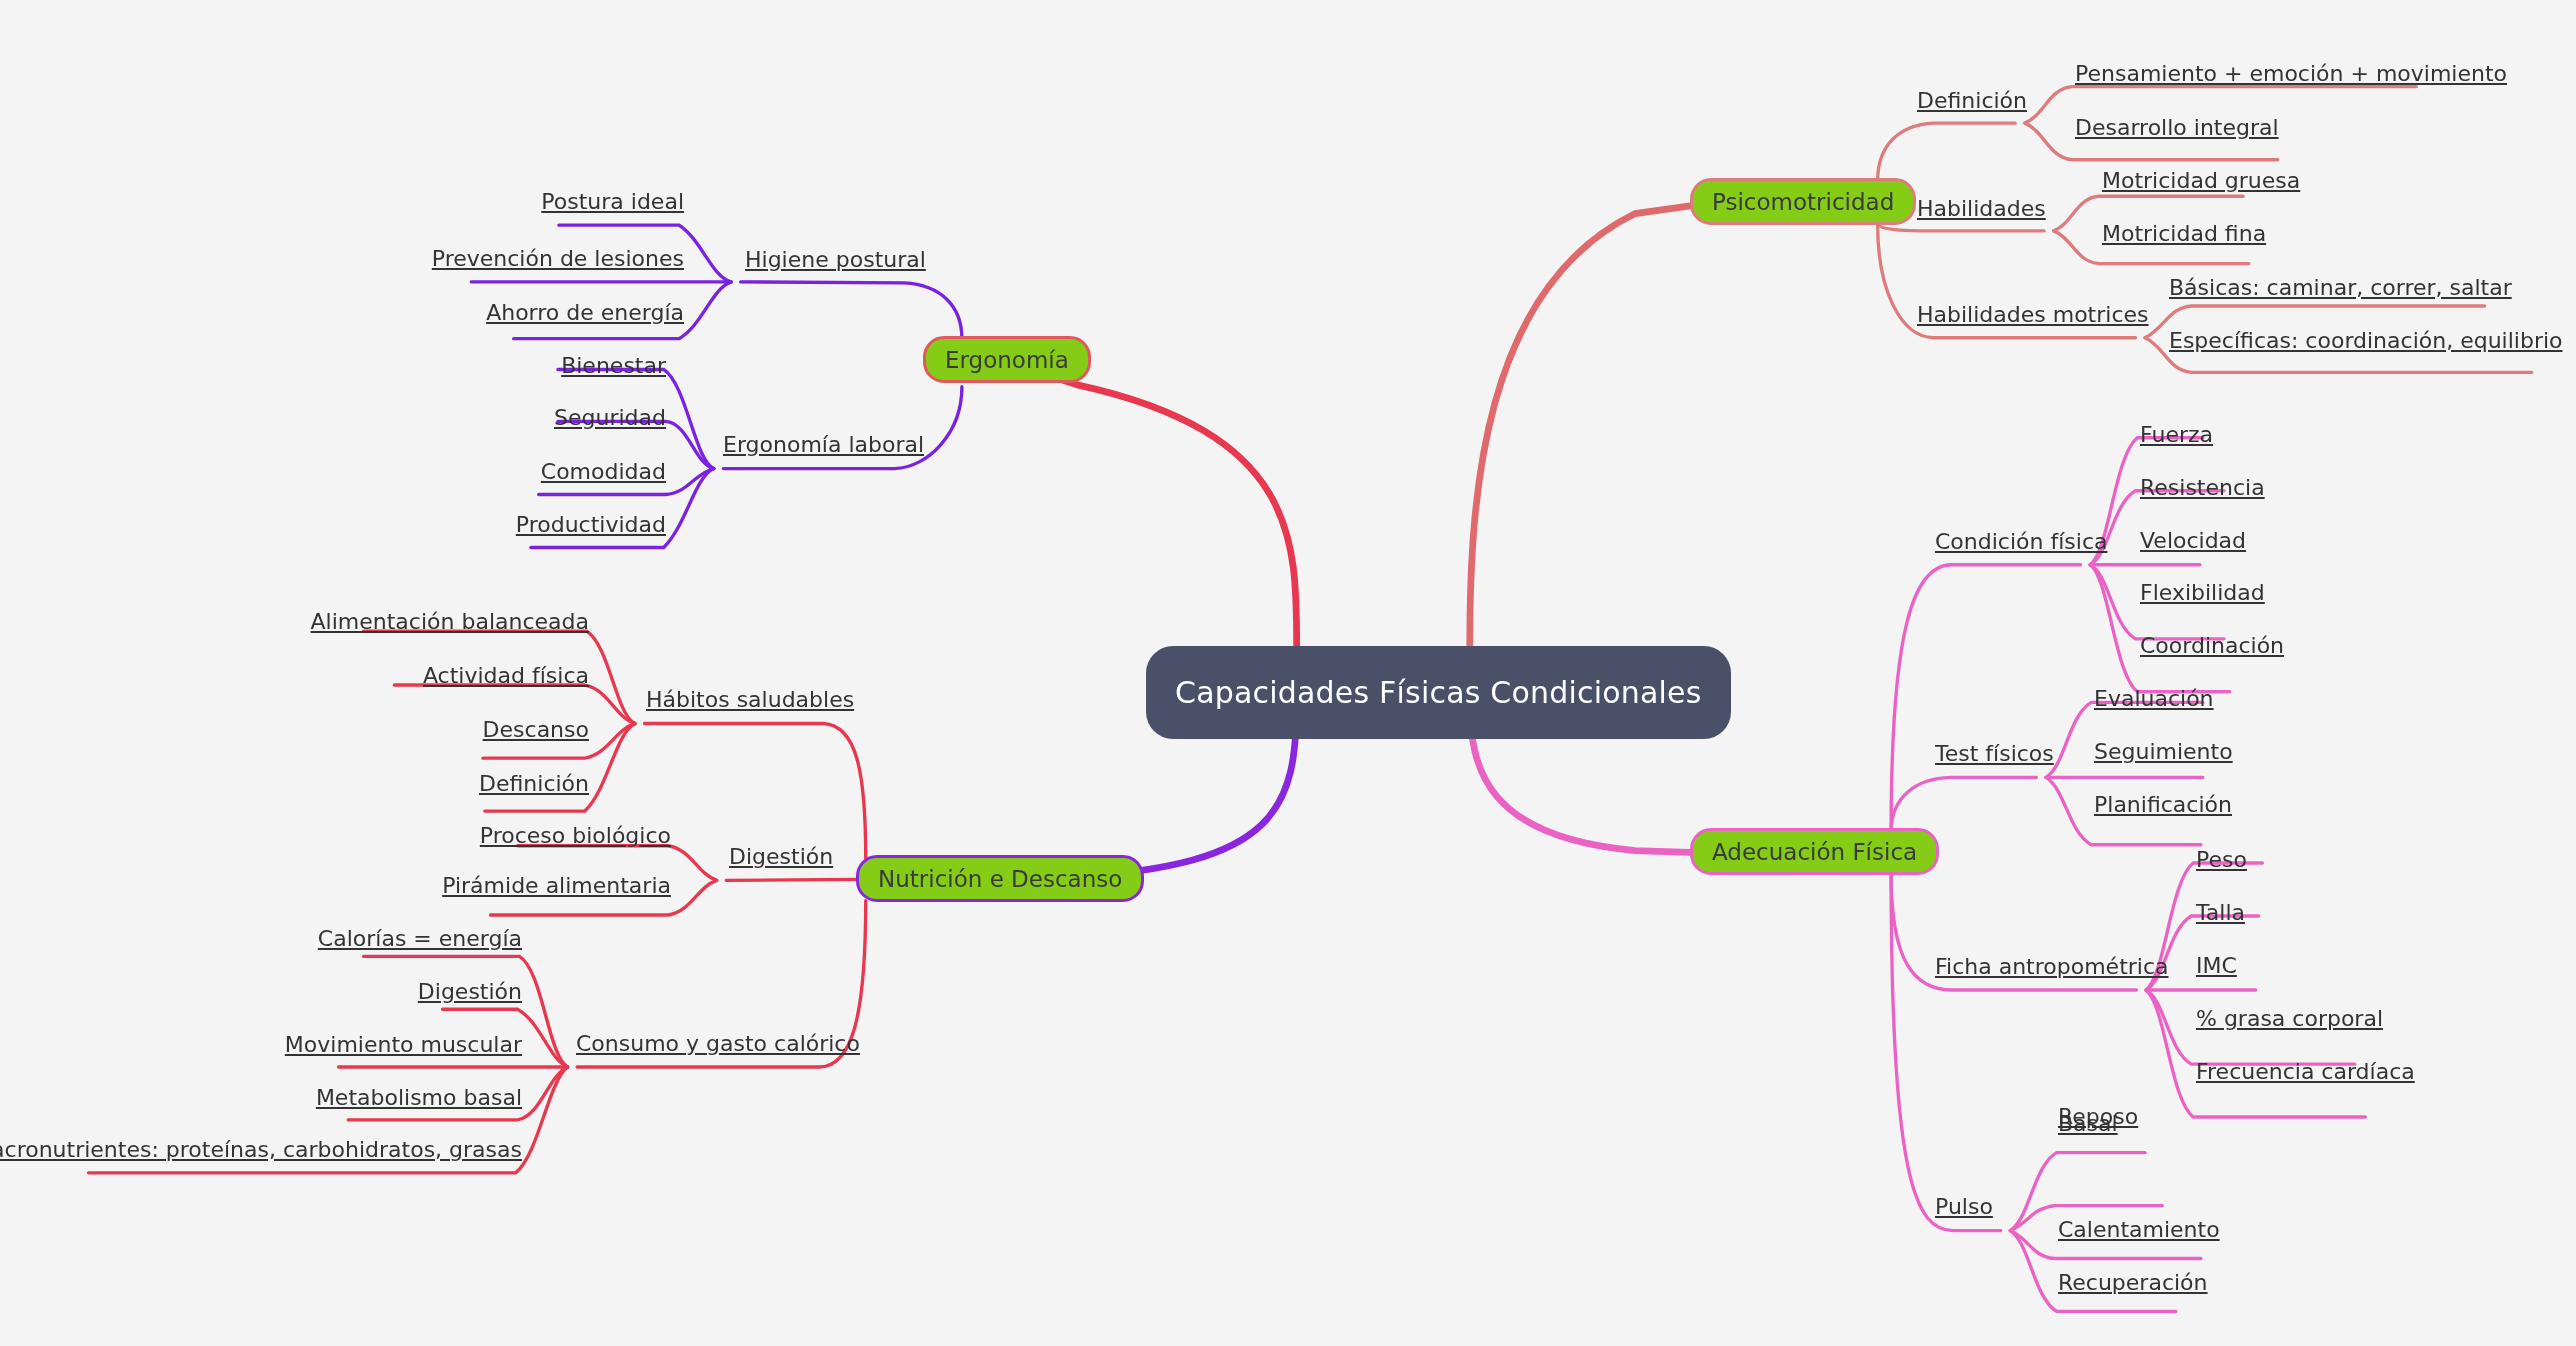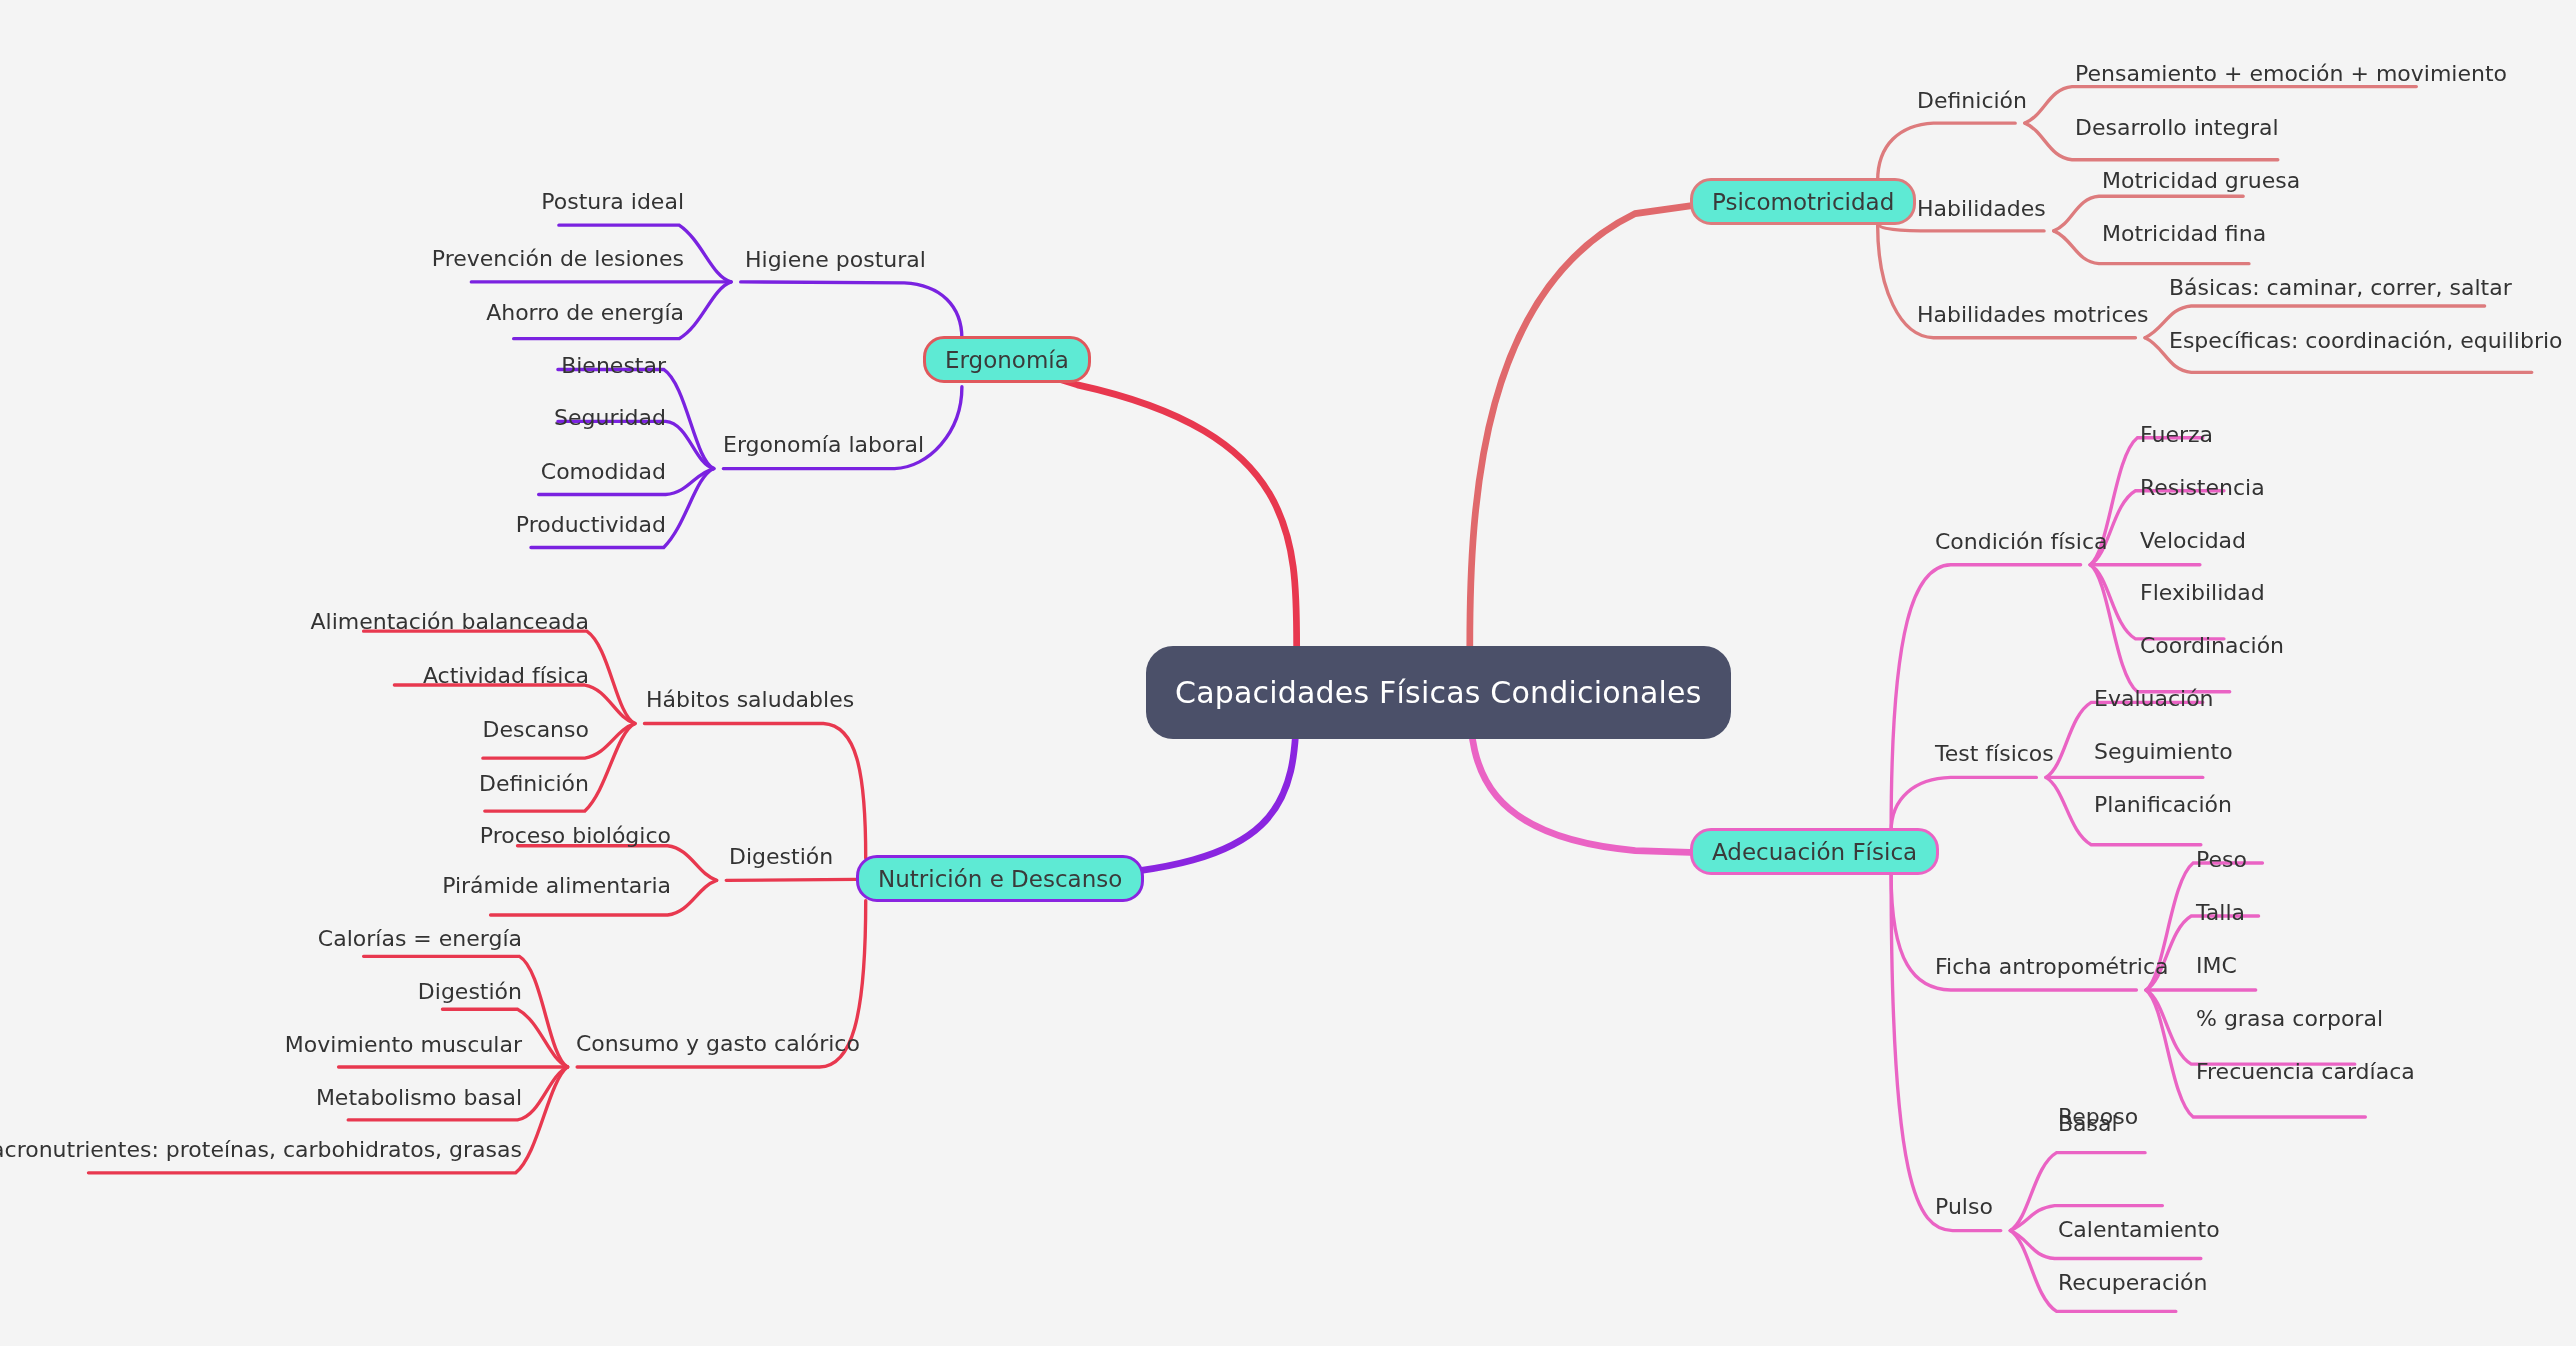--- a/index.html
+++ b/index.html
@@ -32,38 +32,39 @@
     font-size: 30px;
     letter-spacing: 0.2px;
     padding: 29px 29px;
     white-space: nowrap;
     z-index: 6;
     box-sizing: border-box;
   }
   
   .pill {
     position: absolute;
-    background: #5eead4;
+    background: #84cc16;
     border-radius: 21px;
     border: 3.8px solid #e0585c;
     color: #3a3a3a;
     font-size: 23px;
     padding: 7.7px 19px;
     white-space: nowrap;
     z-index: 5;
     box-sizing: border-box;
   }
   
   .label {
     position: absolute;
     color: #333333;
     font-size: 22px;
     white-space: nowrap;
     z-index: 4;
     line-height: 1;
+    text-decoration: underline;
   }
   .label.right { transform: translateY(-50%); }
   .label.left  { transform: translate(-100%, -50%); }
 </style>
 </head>
 <body>
 
 <div id="canvas">
 
   <svg id="edges" viewBox="0 0 2678 1400" preserveAspectRatio="none">

